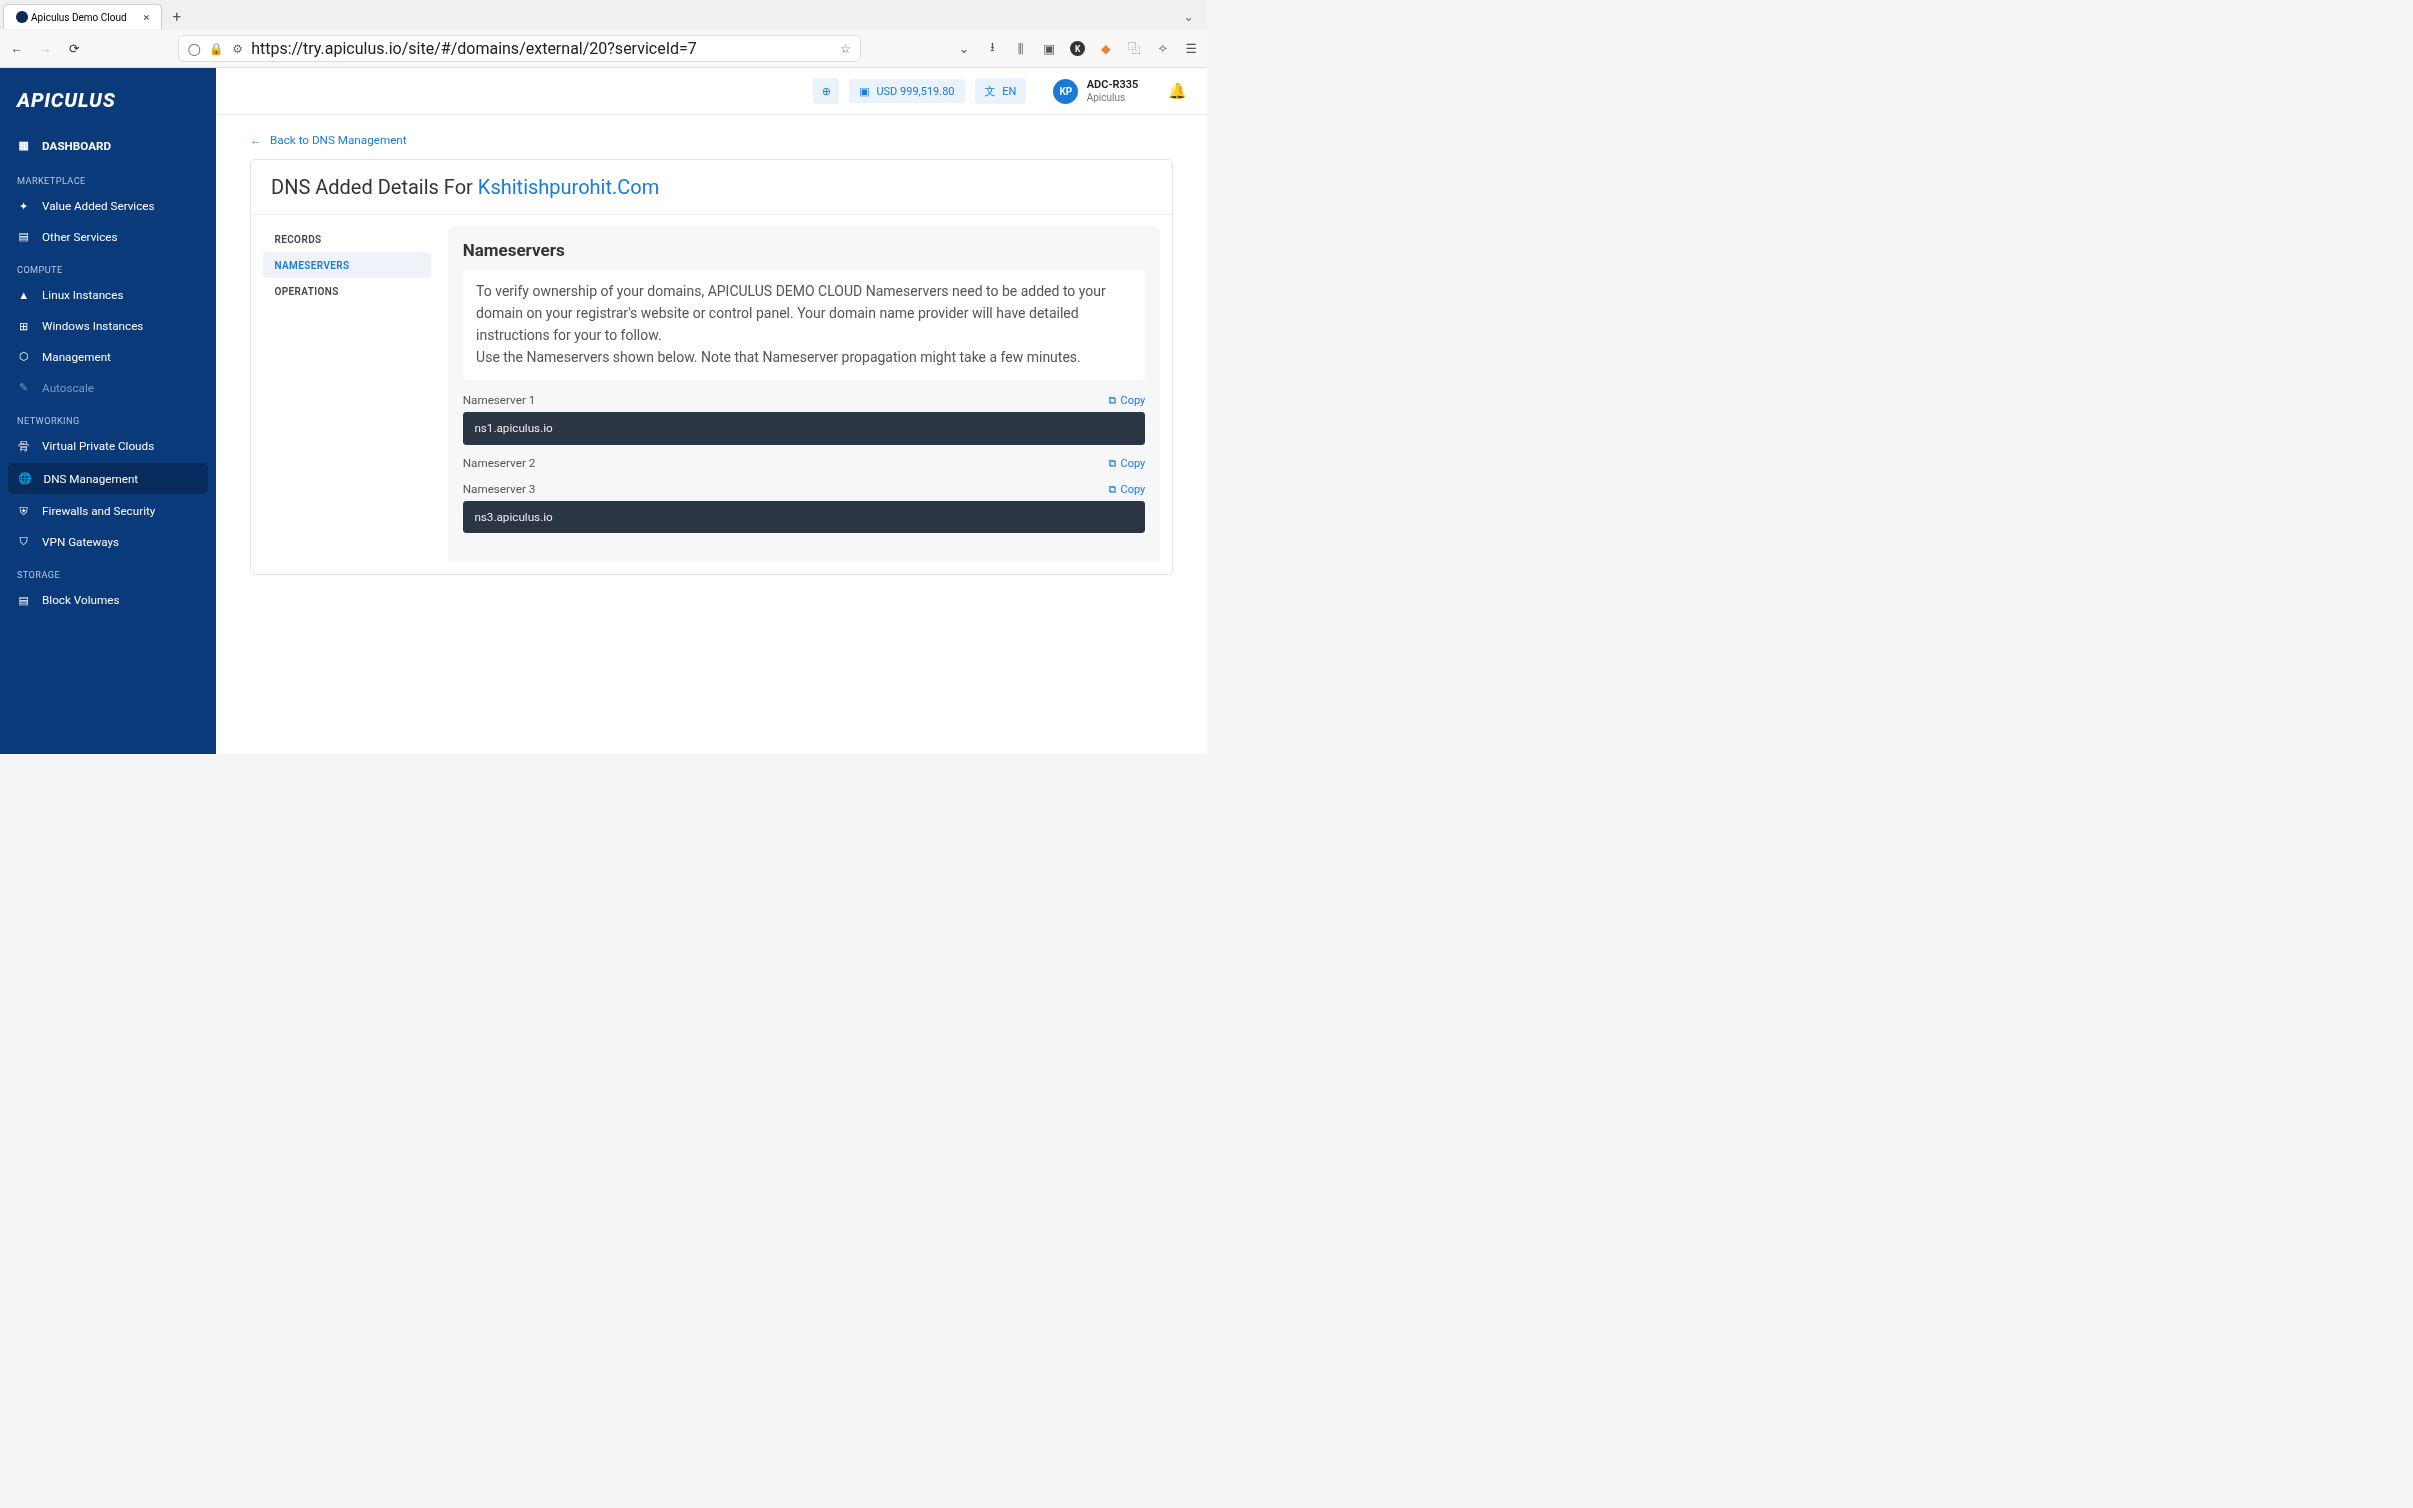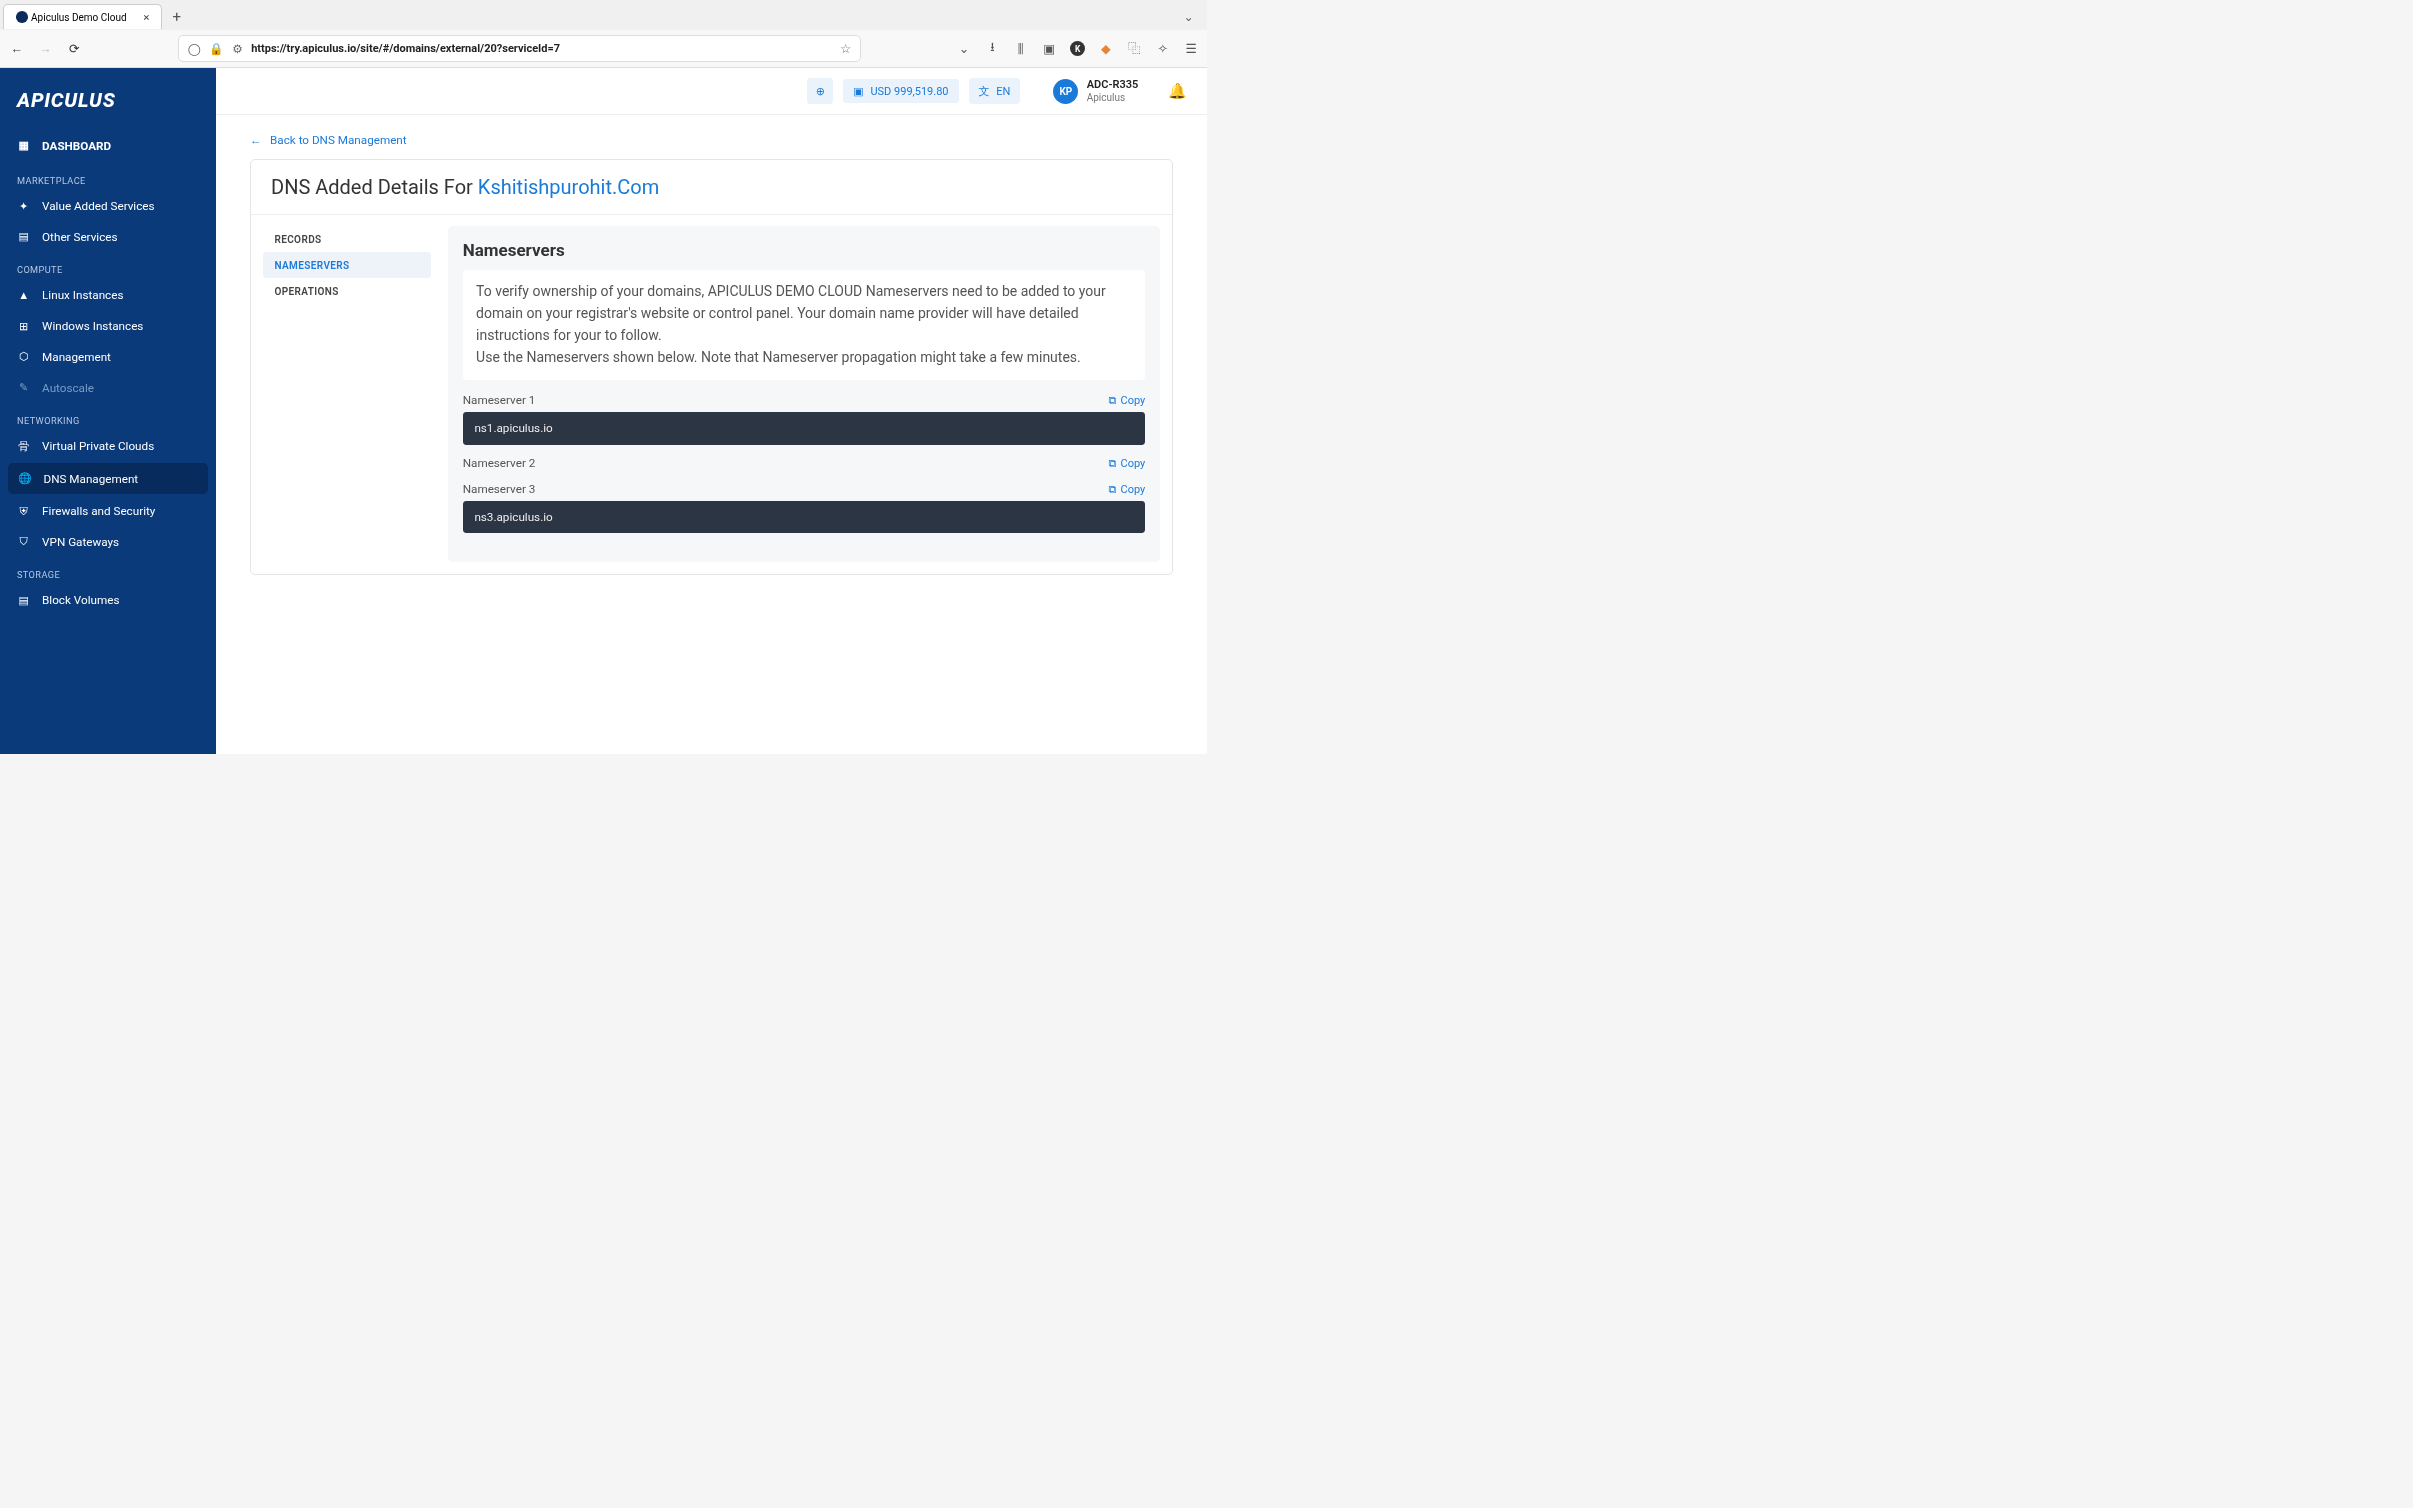--- a/index.html
+++ b/index.html
@@ -13,21 +13,21 @@
 .tab-close { color: #444; font-size: 11.7px; margin-left: auto; cursor: pointer; }
 .new-tab { font-size: 15px; color: #555; padding: 3.4px 6.7px; cursor: pointer; }
 .chrome-spacer { flex: 1; }
 .chevron-ext { font-size: 11.7px; color: #555; padding: 6.7px 10px; cursor: pointer; }
 
 .nav-bar { display: flex; align-items: center; height: 37px; padding: 3.4px 8.4px; gap: 11.7px; background: #f8f8f8; }
 .nav-btn { width: 17px; height: 17px; display: flex; align-items: center; justify-content: center; color: #333; cursor: pointer; font-size: 12.6px; }
 .nav-btn.disabled { color: #bbb; }
 .url-region { flex: 1; display: flex; align-items: center; gap: 8.4px; background: #fff; border: 0.8px solid #ddd; border-radius: 5px; padding: 3.4px 8.4px; height: 27px; margin: 0 84px 0 84px; }
 .url-icon { color: #666; font-size: 11.7px; }
-.url-text { font-size: 11px; color: #222; flex: 1; font-weight: bold; }
+.url-text { font-size: 16px; color: #222; flex: 1; }
 .star-icon { color: #666; font-size: 12.6px; }
 .ext-icons { display: flex; gap: 13.4px; align-items: center; }
 .ext-icon { width: 15px; height: 15px; display: flex; align-items: center; justify-content: center; color: #555; font-size: 12.6px; cursor: pointer; }
 .ext-icon.orange { color: #e8833a; }
 .ext-icon.dark { background: #333; color: #fff; border-radius: 50%; font-size: 8.4px; font-weight: bold; }
 
 
 .app { flex: 1; display: flex; overflow: hidden; }
 .sidebar { width: 216px; background: #0a3a7a; color: #fff; overflow-y: auto; flex-shrink: 0; }
 .logo-box { padding: 20px 17px 17px; }
@@ -36,21 +36,21 @@
 .side-item.top { font-weight: 700; font-size: 11.7px; padding: 10px 17px; }
 .side-item.active { background: #062b5c; border-radius: 5px; margin: 1.7px 8.4px; padding: 8.4px 10px; }
 .side-item.disabled { color: #7a9bc8; }
 .side-section { padding: 11.7px 17px 5px; font-size: 9.2px; letter-spacing: 0.4px; color: #b8c8e0; }
 .side-icon { width: 13.4px; height: 13.4px; display: inline-flex; align-items: center; justify-content: center; font-size: 11px; }
 
 .main { flex: 1; background: #fff; display: flex; flex-direction: column; overflow: hidden; }
 .topbar { height: 47px; border-bottom: 0.8px solid #eee; display: flex; align-items: center; justify-content: flex-end; padding: 0 20px; gap: 10px; }
 .top-pill { display: flex; align-items: center; gap: 6.7px; padding: 5.9px 10px; border-radius: 3.4px; background: #eaf2fc; color: #1a7ad9; font-size: 11px; cursor: pointer; }
 .top-pill.icon-only { padding: 6.7px 8.4px; }
-.user-block { display: flex; align-items: center; gap: 8.4px; margin-left: 23px; }
+.user-block { display: flex; align-items: center; gap: 8.4px; margin-left: 17px; }
 .avatar { width: 25px; height: 25px; border-radius: 50%; background: #1a7ad9; color: #fff; display: flex; align-items: center; justify-content: center; font-size: 10px; font-weight: 600; }
 .user-text { display: flex; flex-direction: column; line-height: 1.2; }
 .user-name { font-size: 11px; font-weight: 600; color: #222; }
 .user-org { font-size: 10px; color: #777; }
 .bell { color: #1a7ad9; font-size: 15px; margin-left: 20px; cursor: pointer; }
 
 .content { flex: 1; padding: 17px 34px; overflow-y: auto; background: #fff; }
 .back-link { display: inline-flex; align-items: center; gap: 8.4px; color: #1a7ad9; font-size: 11.7px; cursor: pointer; margin-bottom: 11.7px; }
 .panel { border: 0.8px solid #e5e5e5; border-radius: 5px; background: #fff; }
 .panel-header { padding: 15px 20px; border-bottom: 0.8px solid #eee; }

